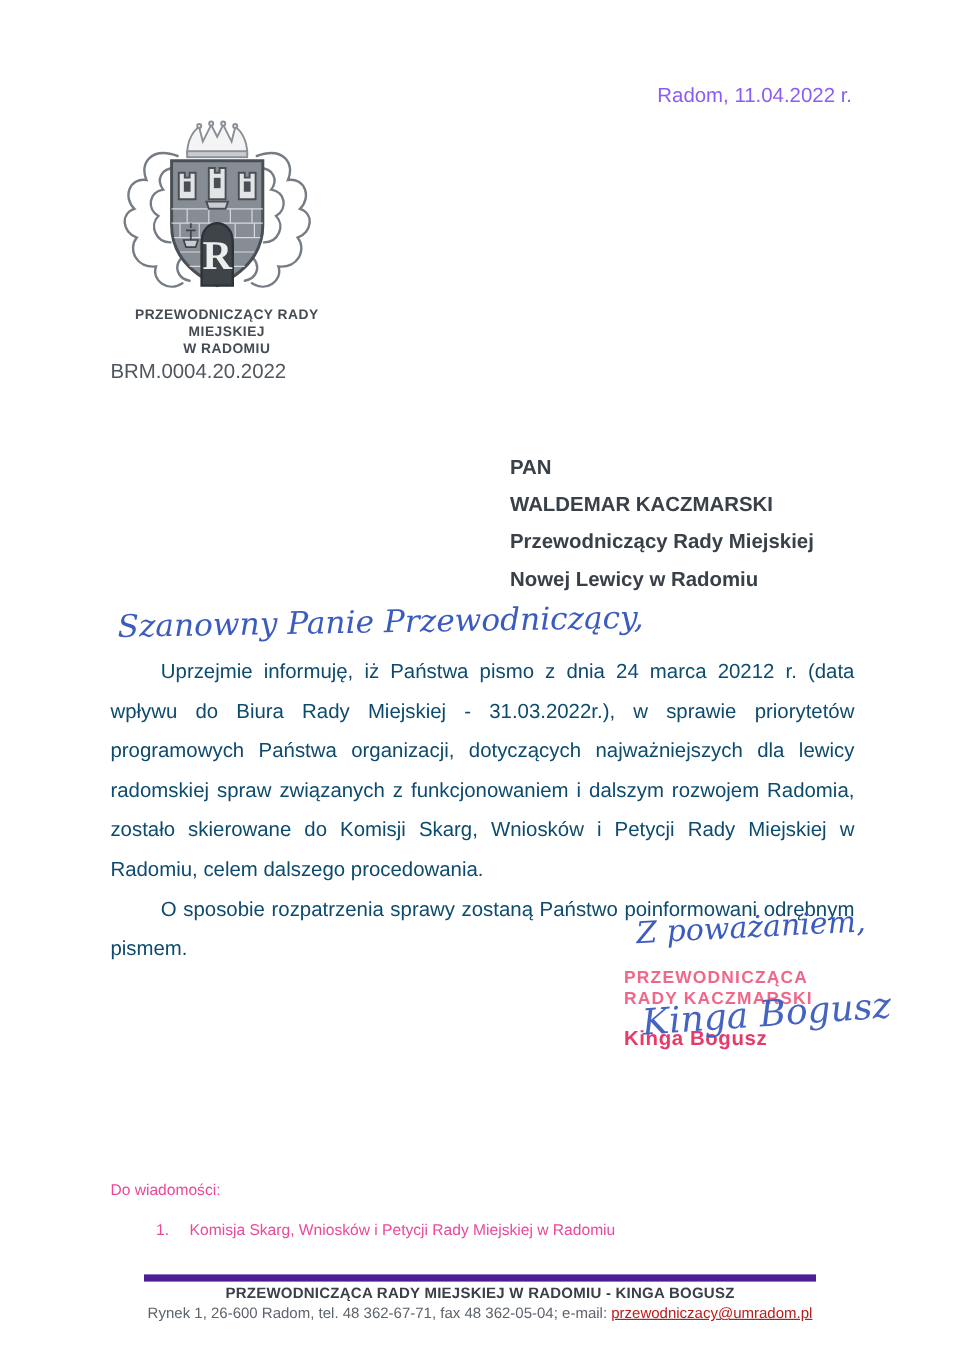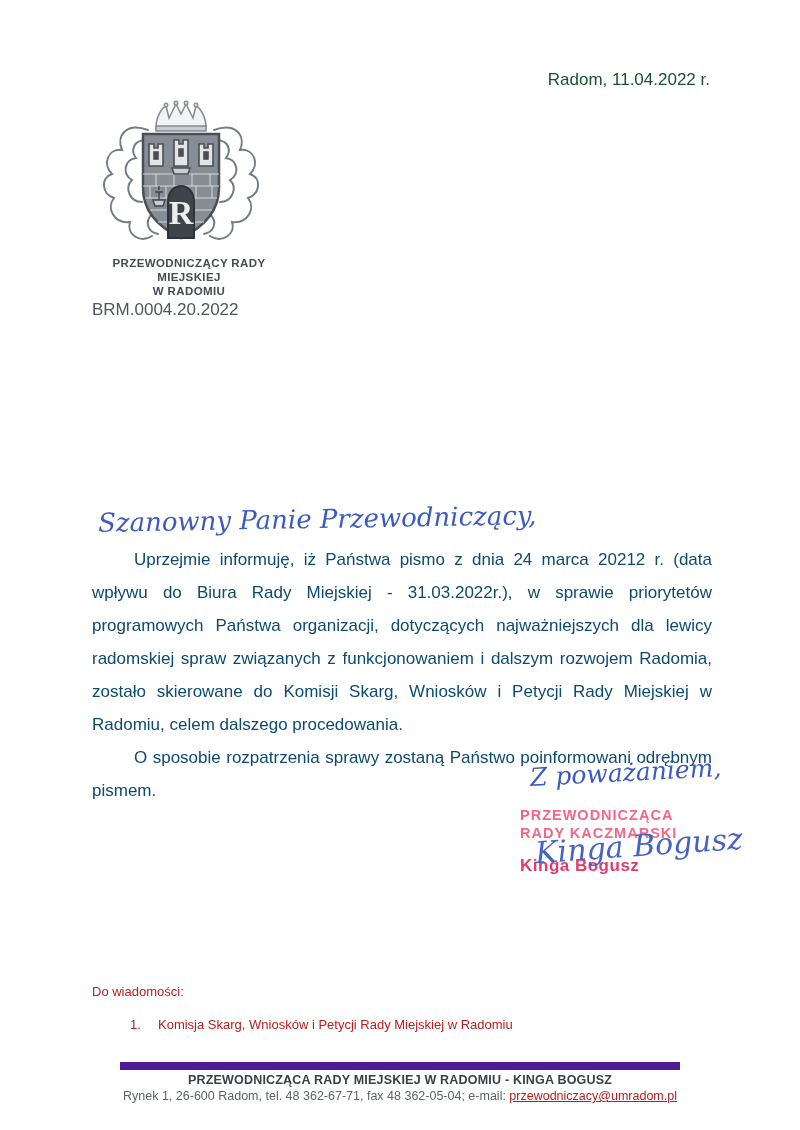--- a/index.html
+++ b/index.html
@@ -10,21 +10,21 @@
     margin: 0 auto;
     background: #ffffff;
     font-family: "Liberation Sans", sans-serif;
     color: #3e444c;
     overflow: hidden;
   }
   .abs { position: absolute; }
 
   .date-line {
     top: 70px; right: 90px;
-    font-size: 17px; color: #14532d;
+    font-size: 17px; color: #8b5cf6;
   }
 
   .crest { left: 96px; top: 96px; width: 170px; height: 156px; }
 
   .office-name {
     left: 84px; top: 256px; width: 210px;
     text-align: center;
     font-size: 11.5px; font-weight: bold;
     letter-spacing: 0.4px; line-height: 14px;
     color: #454b53;
@@ -73,27 +73,27 @@
     color: #e53a6b;
   }
   .signature-script {
     left: 535px; top: 828px;
     font-size: 30px;
     transform: rotate(-4deg);
     white-space: nowrap;
     opacity: 0.95;
   }
 
-  .cc-block { left: 92px; top: 984px; font-size: 13px; color: #b91c1c; line-height: 16px; }
+  .cc-block { left: 92px; top: 984px; font-size: 13px; color: #ec4899; line-height: 16px; }
   .cc-item { margin-top: 17px; padding-left: 38px; }
   .cc-item .num { display: inline-block; width: 28px; }
 
   .footer {
     left: 120px; top: 1062px; width: 560px;
-    border-top: 8px solid #4c1d95;
+    border-top: 6px solid #4c1d95;
     text-align: center;
     padding-top: 3px;
   }
   .footer-line1 { font-size: 12.5px; font-weight: bold; color: #3a4048; letter-spacing: 0.2px; }
   .footer-line2 { font-size: 12.5px; color: #5c636b; margin-top: 2px; white-space: nowrap; }
   .footer-line2 a { color: #b91c1c; text-decoration: underline; cursor: pointer; }
   .footer-line3 { font-size: 12.5px; font-weight: bold; color: #3a4048; margin-top: 2px; }
 </style>
 </head>
 <body>
@@ -149,20 +149,26 @@
     <text x="85" y="128" text-anchor="middle" font-family="Liberation Serif, serif" font-size="34" font-weight="bold" fill="#eceded">R</text>
   </svg>
 
   <div class="abs office-name">
     <div>PRZEWODNICZĄCY RADY MIEJSKIEJ</div>
     <div>W RADOMIU</div>
   </div>
 
   <div class="abs ref-number">BRM.0004.20.2022</div>
 
+  <div class="abs recipient">
+    <div>PAN</div>
+    <div>WALDEMAR KACZMARSKI</div>
+    <div>Przewodniczący Rady Miejskiej</div>
+    <div>Nowej Lewicy w Radomiu</div>
+  </div>
 
   <div class="abs handwriting salutation">Szanowny Panie Przewodniczący,</div>
 
   <div class="abs body-text">
     <p>Uprzejmie informuję, iż Państwa pismo z dnia 24 marca 20212 r. (data wpływu do Biura Rady Miejskiej - 31.03.2022r.), w sprawie priorytetów programowych Państwa organizacji, dotyczących najważniejszych dla lewicy radomskiej spraw związanych z funkcjonowaniem i dalszym rozwojem Radomia, zostało skierowane do Komisji Skarg, Wniosków i Petycji Rady Miejskiej w Radomiu, celem dalszego procedowania.</p>
     <p>O sposobie rozpatrzenia sprawy zostaną Państwo poinformowani odrębnym pismem.</p>
   </div>
 
   <div class="abs handwriting closing-script">Z poważaniem,</div>
 

